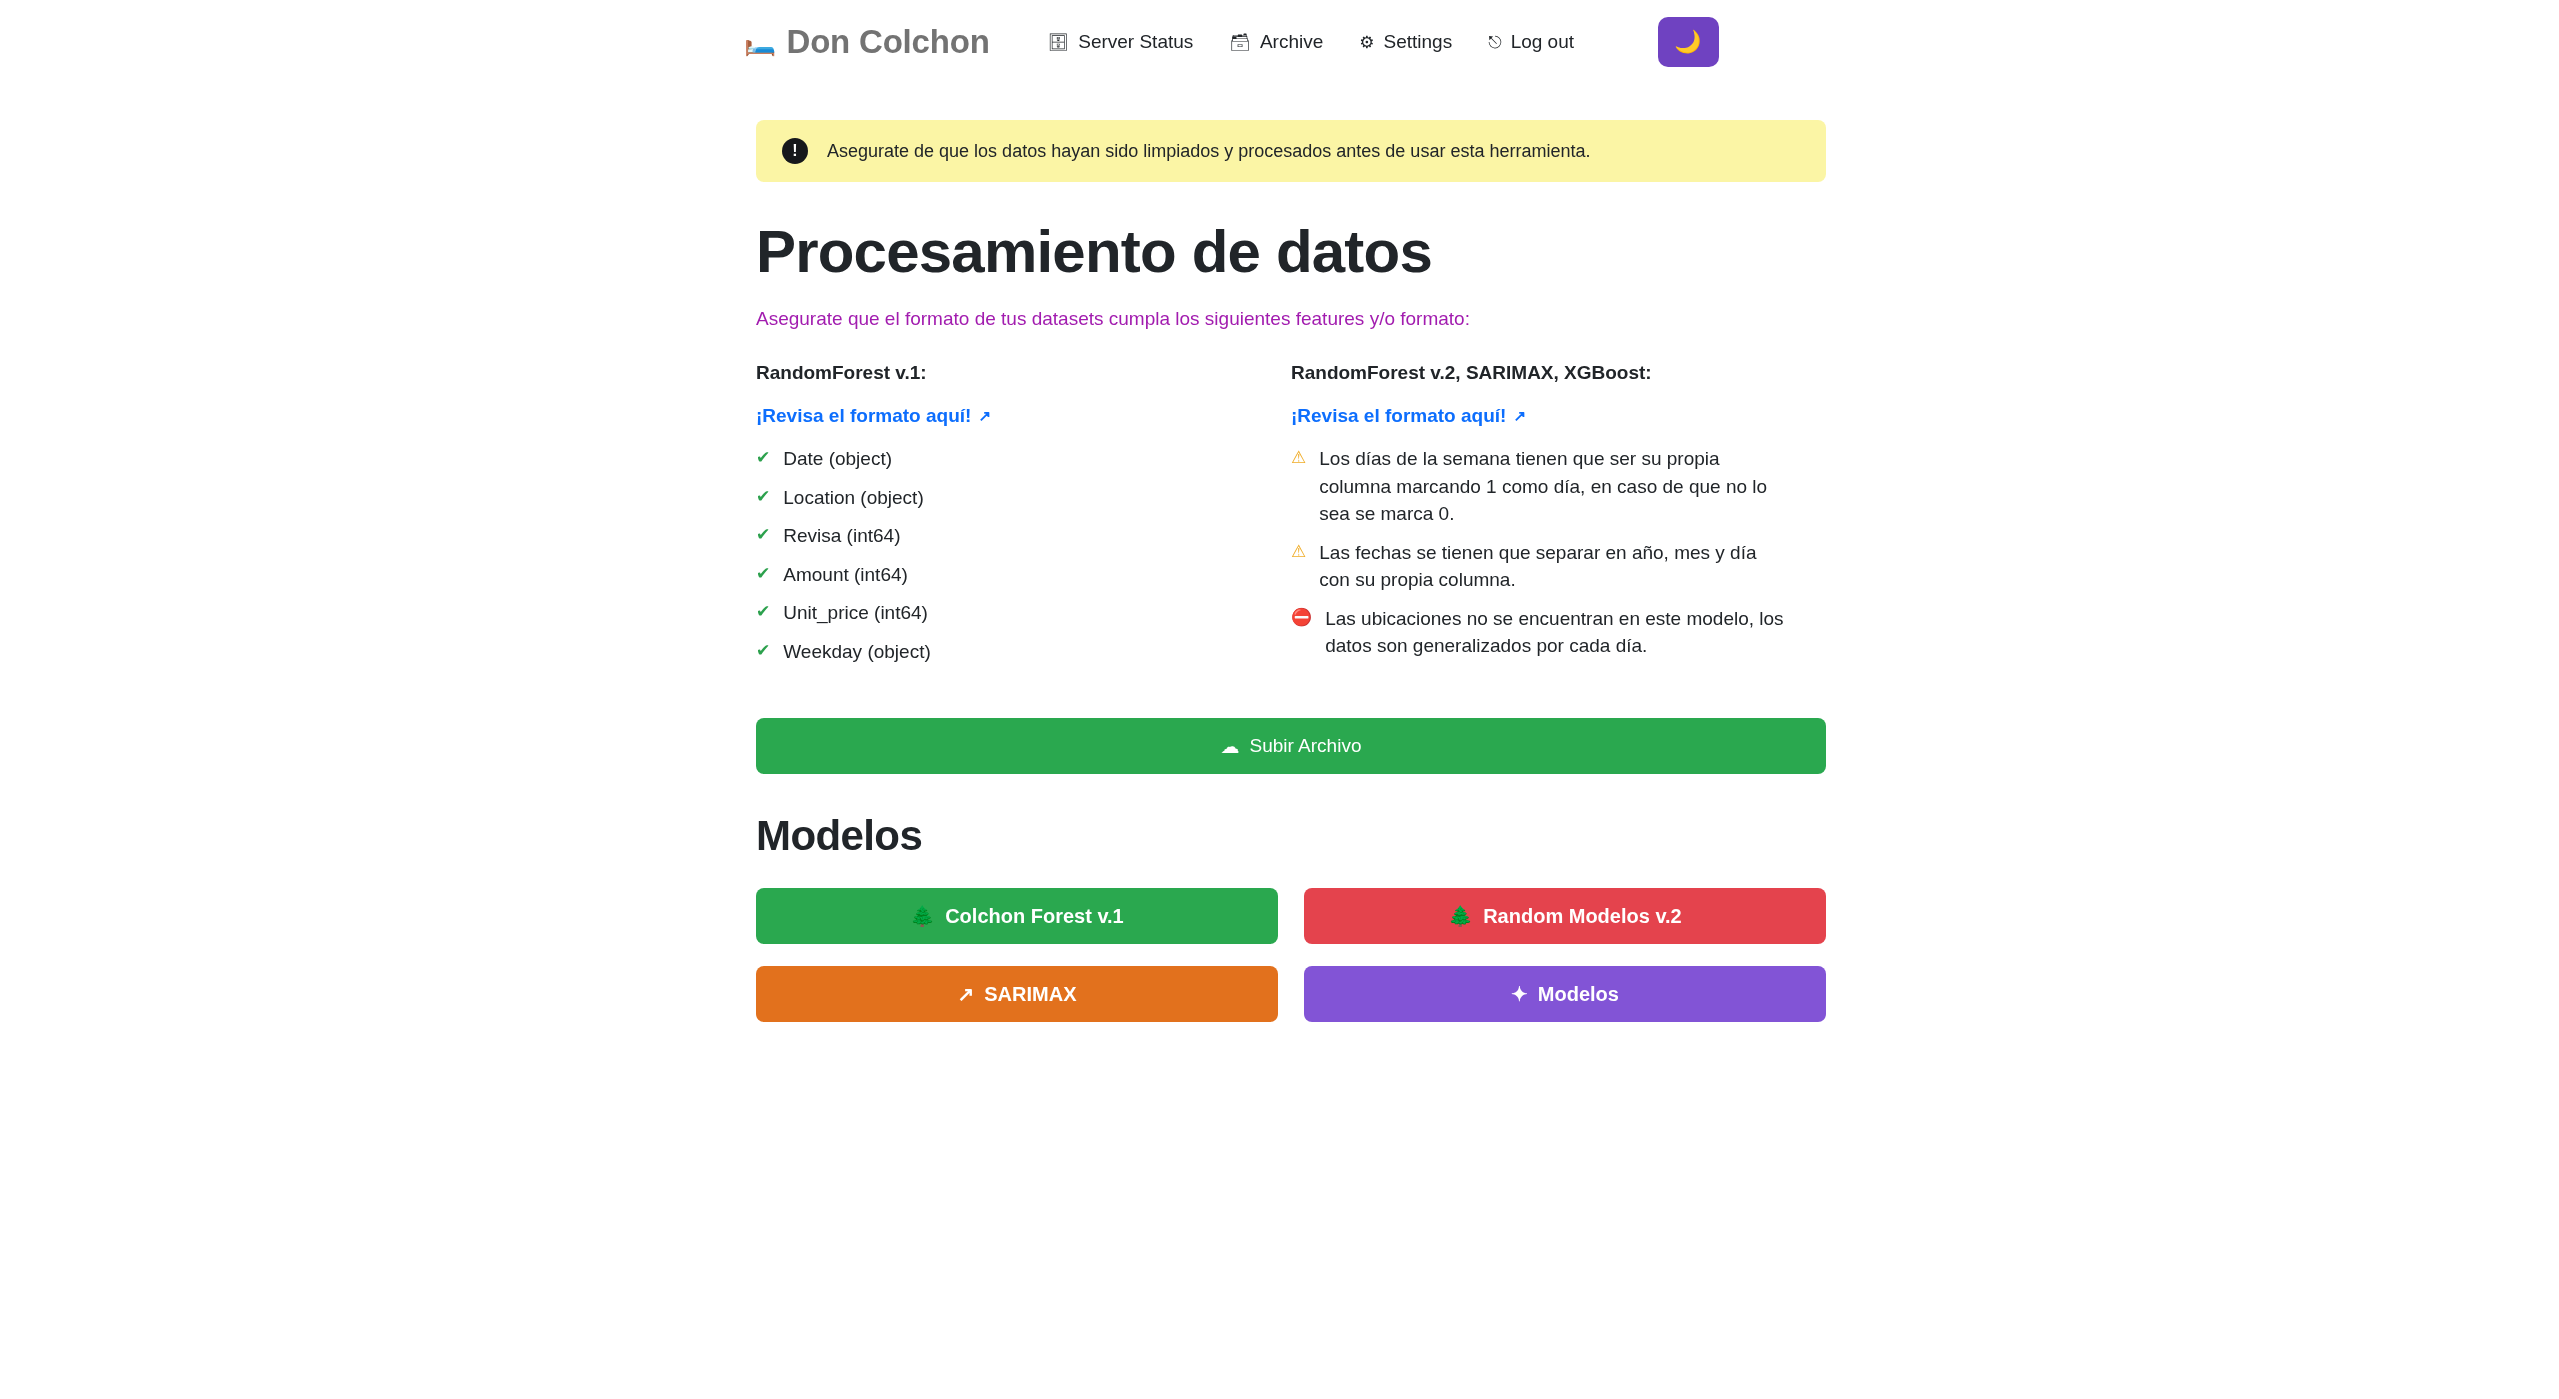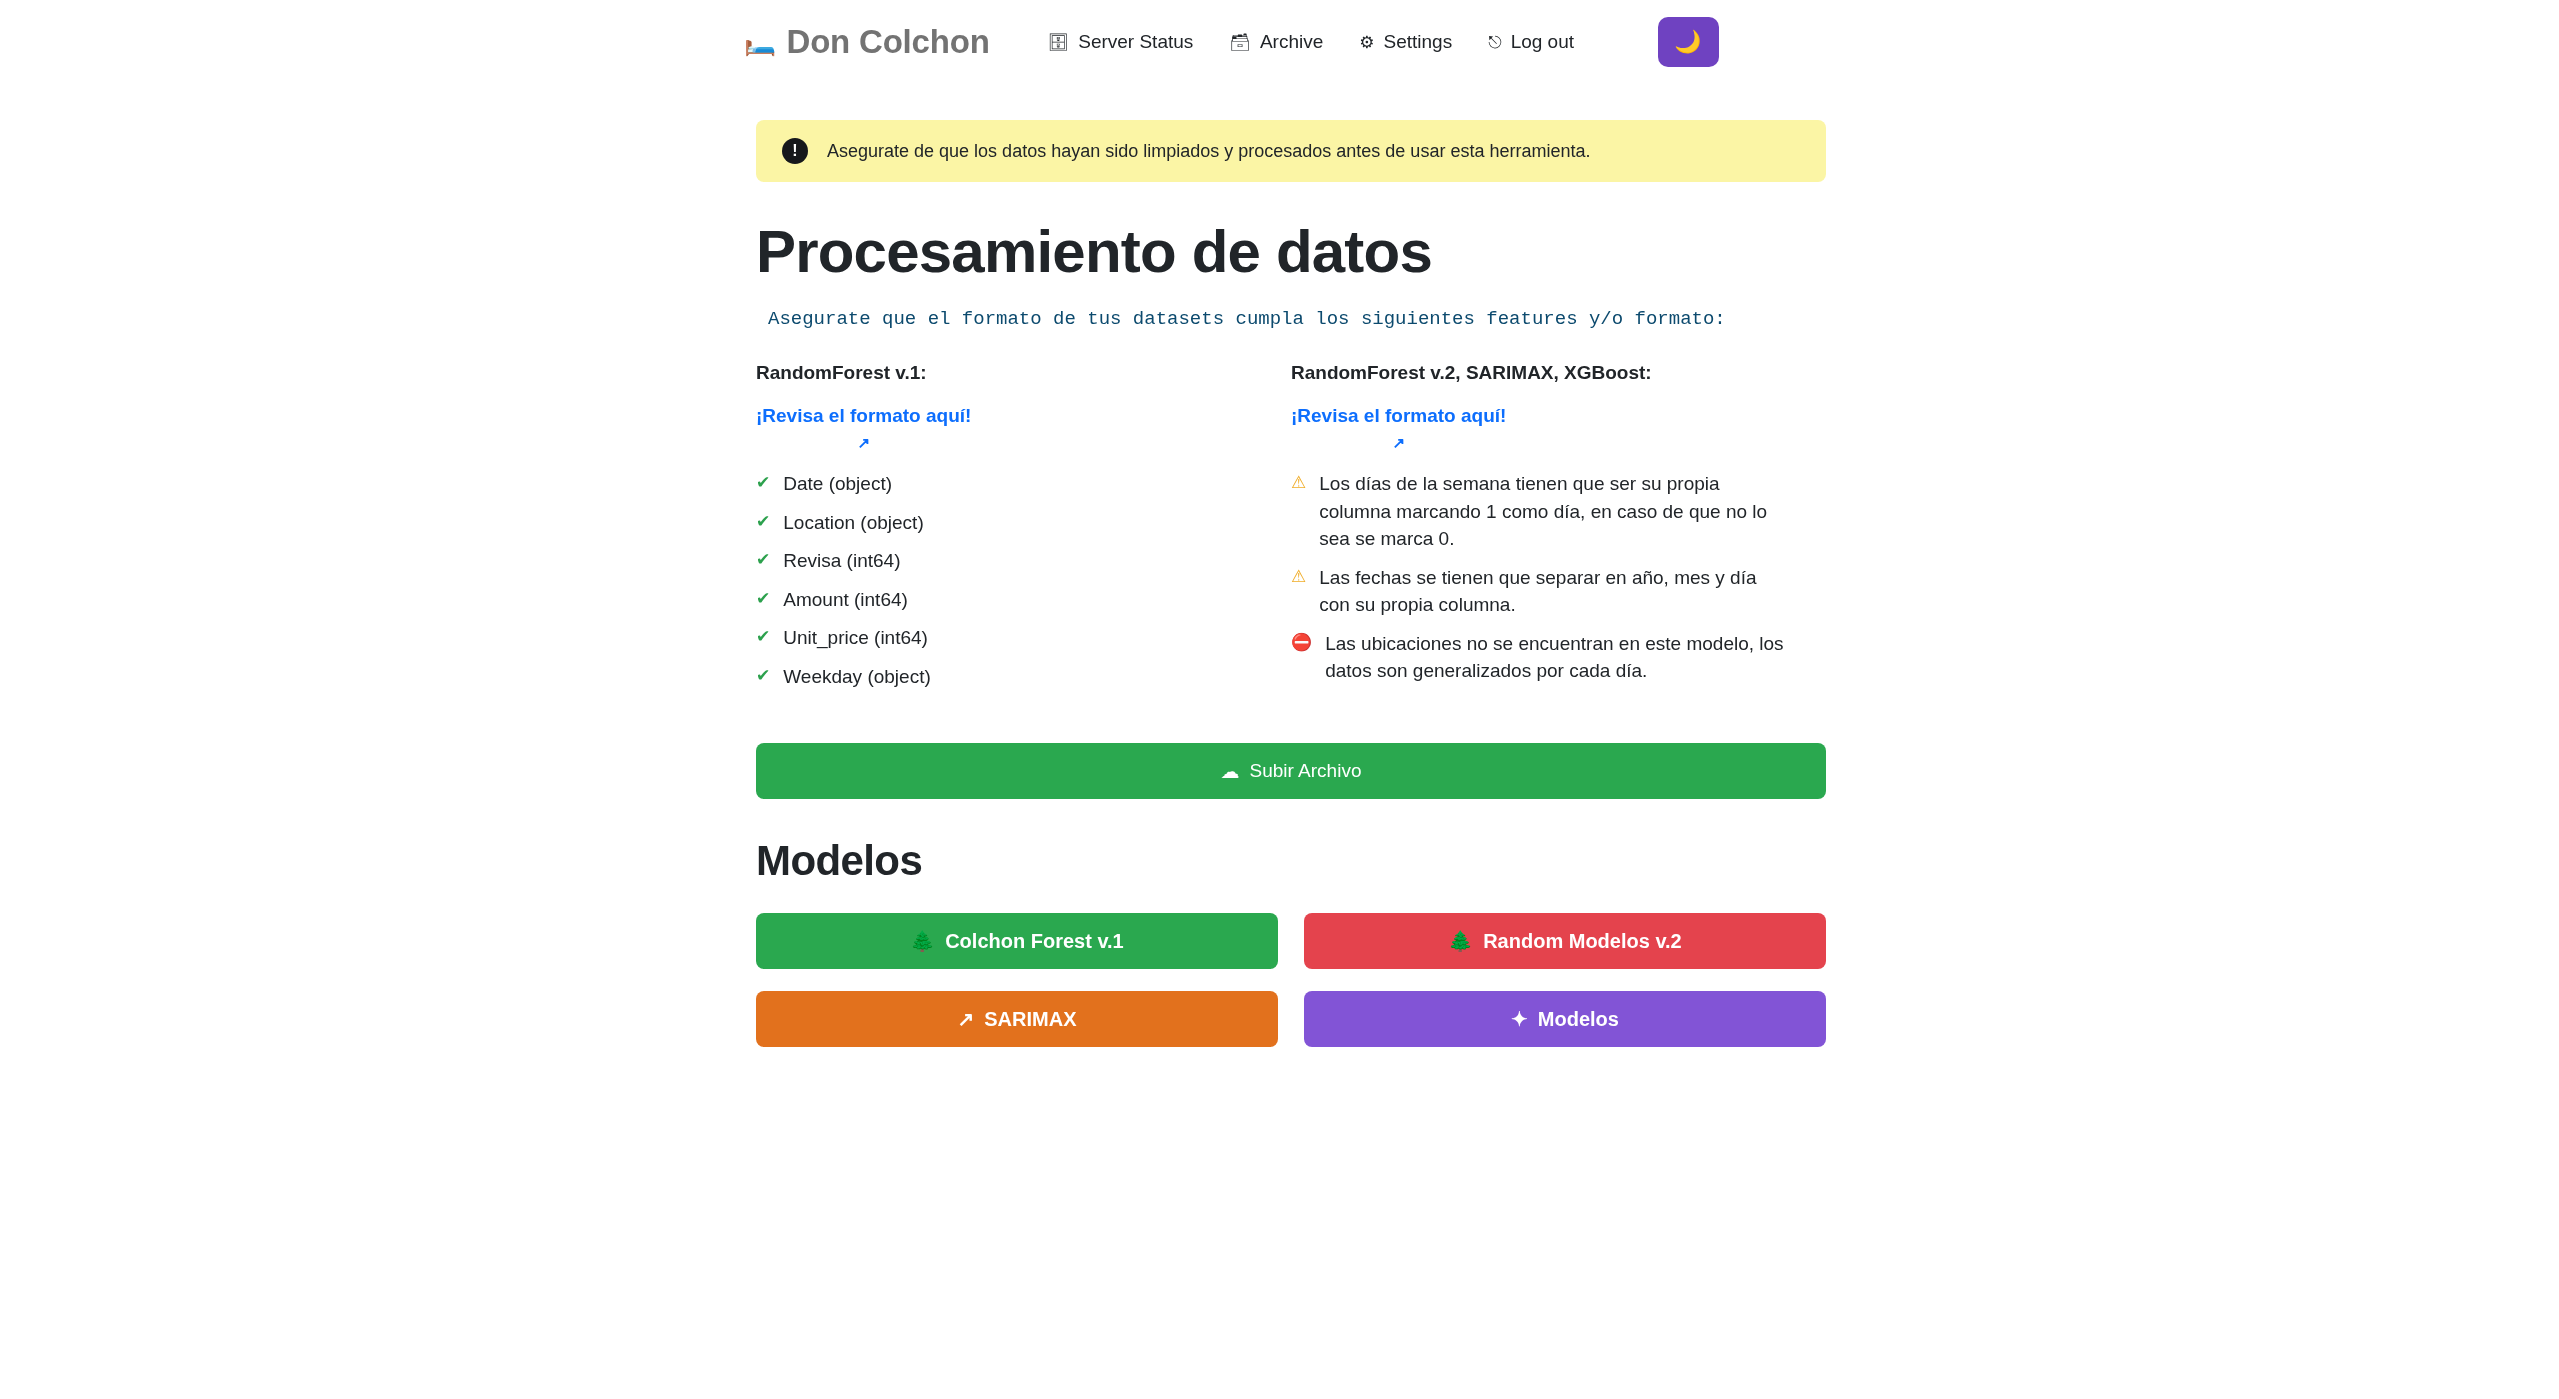--- a/index.html
+++ b/index.html
@@ -122,23 +122,22 @@
   }
 
   h1.title {
     font-size: 60px;
     font-weight: bold;
     margin: 35px 0 0 0;
     letter-spacing: -0.8px;
   }
   .subtitle {
     font-size: 19px;
-    margin: 22px 0 0 12px;
-    color: #0c4a6e;
-    font-family: Liberation Mono, monospace;
+    margin: 22px 0 0 0;
+    color: #a21caf;
   }
 
   .cols {
     display: flex;
     margin-top: 32px;
     justify-content: flex-end;
   }
   .col { width: 50%; padding-right: 40px; }
   .col-head {
     font-size: 19px;
@@ -148,21 +147,20 @@
   .format-link {
     display: inline-flex;
     align-items: center;
     gap: 7px;
     color: #0d6efd;
     font-size: 19px;
     font-weight: bold;
     text-decoration: none;
     margin-top: 21px;
     cursor: pointer;
-    flex-direction: column;
   }
   .format-link .ext { font-size: 15px; }
 
   ul.feat {
     list-style: none;
     padding: 0;
     margin: 18px 0 0 0;
   }
   ul.feat li {
     display: flex;

